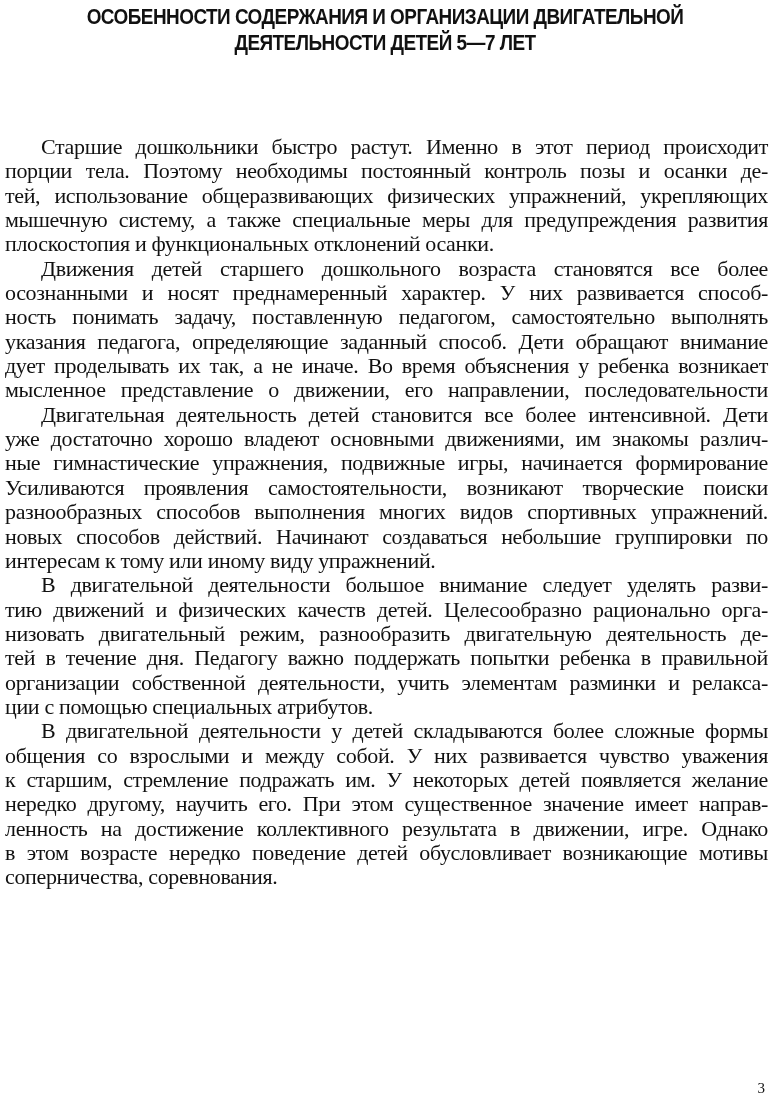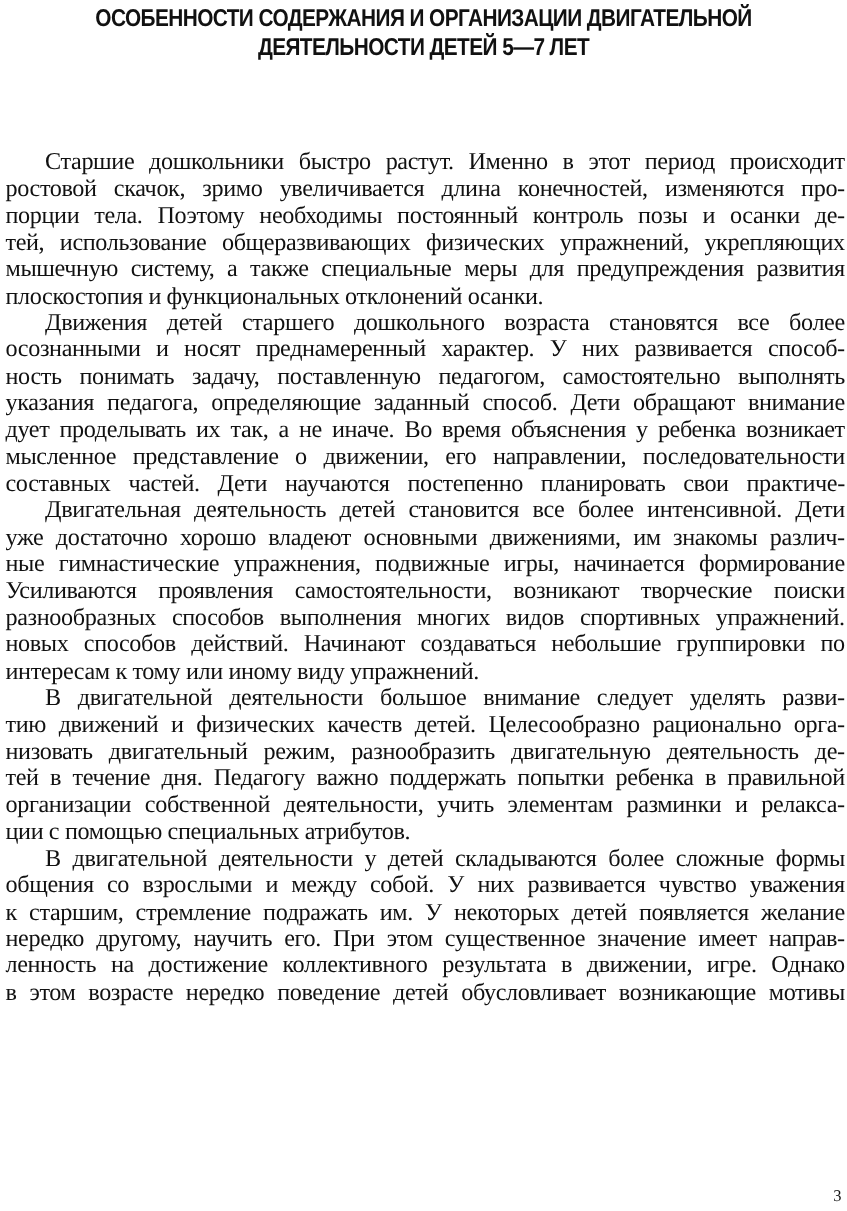--- a/index.html
+++ b/index.html
@@ -36,34 +36,32 @@
 <body>
 
 <div class="title">
   <span class="title-line">ОСОБЕННОСТИ СОДЕРЖАНИЯ И ОРГАНИЗАЦИИ ДВИГАТЕЛЬНОЙ</span>
   <span class="title-line">ДЕЯТЕЛЬНОСТИ ДЕТЕЙ 5—7 ЛЕТ</span>
 </div>
 
 <div class="body-text">
   <div class="para">
     <span class="line first">Старшие дошкольники быстро растут. Именно в этот период происходит</span>
-    <span class="line">ростовой скачок, зримо увеличивается длина конечностей, изменяются про-</span>
     <span class="line">порции тела. Поэтому необходимы постоянный контроль позы и осанки де-</span>
     <span class="line">тей, использование общеразвивающих физических упражнений, укрепляющих</span>
     <span class="line">мышечную систему, а также специальные меры для предупреждения развития</span>
     <span class="line last">плоскостопия и функциональных отклонений осанки.</span>
   </div>
   <div class="para">
     <span class="line first">Движения детей старшего дошкольного возраста становятся все более</span>
     <span class="line">осознанными и носят преднамеренный характер. У них развивается способ-</span>
     <span class="line">ность понимать задачу, поставленную педагогом, самостоятельно выполнять</span>
     <span class="line">указания педагога, определяющие заданный способ. Дети обращают внимание</span>
     <span class="line">дует проделывать их так, а не иначе. Во время объяснения у ребенка возникает</span>
     <span class="line">мысленное представление о движении, его направлении, последовательности</span>
-    <span class="line">составных частей. Дети научаются постепенно планировать свои практиче-</span>
   </div>
   <div class="para">
     <span class="line first">Двигательная деятельность детей становится все более интенсивной. Дети</span>
     <span class="line">уже достаточно хорошо владеют основными движениями, им знакомы различ-</span>
     <span class="line">ные гимнастические упражнения, подвижные игры, начинается формирование</span>
     <span class="line">Усиливаются проявления самостоятельности, возникают творческие поиски</span>
     <span class="line">разнообразных способов выполнения многих видов спортивных упражнений.</span>
     <span class="line">новых способов действий. Начинают создаваться небольшие группировки по</span>
     <span class="line last">интересам к тому или иному виду упражнений.</span>
   </div>
@@ -75,16 +73,17 @@
     <span class="line">организации собственной деятельности, учить элементам разминки и релакса-</span>
     <span class="line last">ции с помощью специальных атрибутов.</span>
   </div>
   <div class="para">
     <span class="line first">В двигательной деятельности у детей складываются более сложные формы</span>
     <span class="line">общения со взрослыми и между собой. У них развивается чувство уважения</span>
     <span class="line">к старшим, стремление подражать им. У некоторых детей появляется желание</span>
     <span class="line">нередко другому, научить его. При этом существенное значение имеет направ-</span>
     <span class="line">ленность на достижение коллективного результата в движении, игре. Однако</span>
     <span class="line">в этом возрасте нередко поведение детей обусловливает возникающие мотивы</span>
+    <span class="line last">соперничества, соревнования.</span>
   </div>
 </div>
 
 <div class="page-number">3</div>
 
 </body></html>

